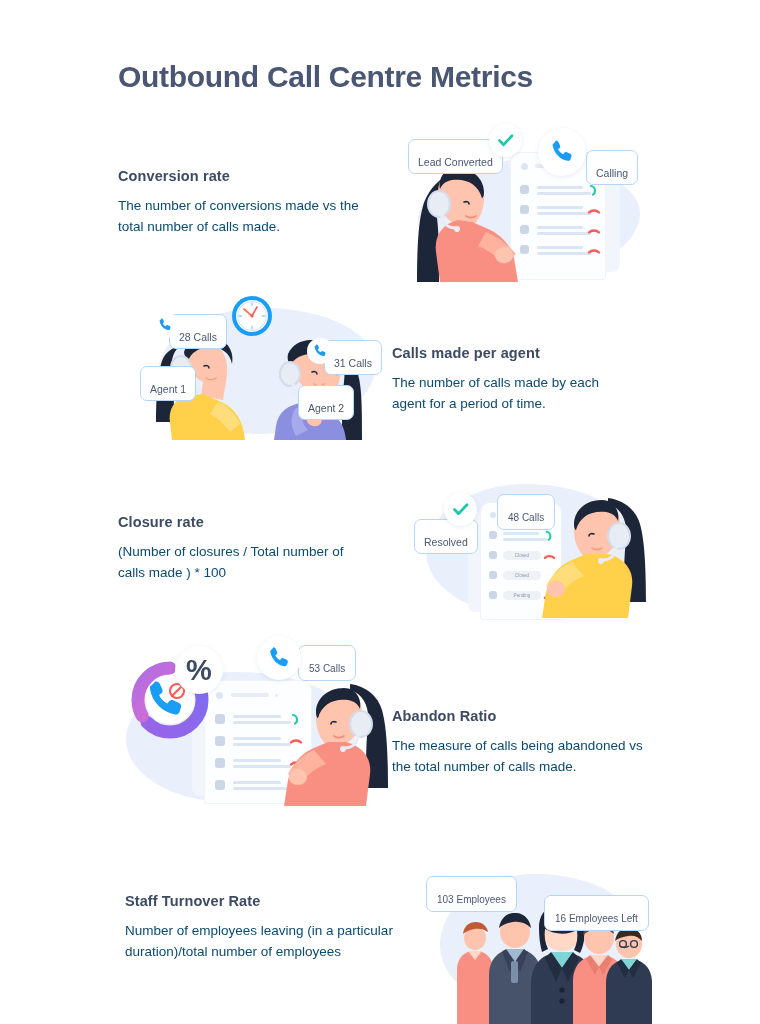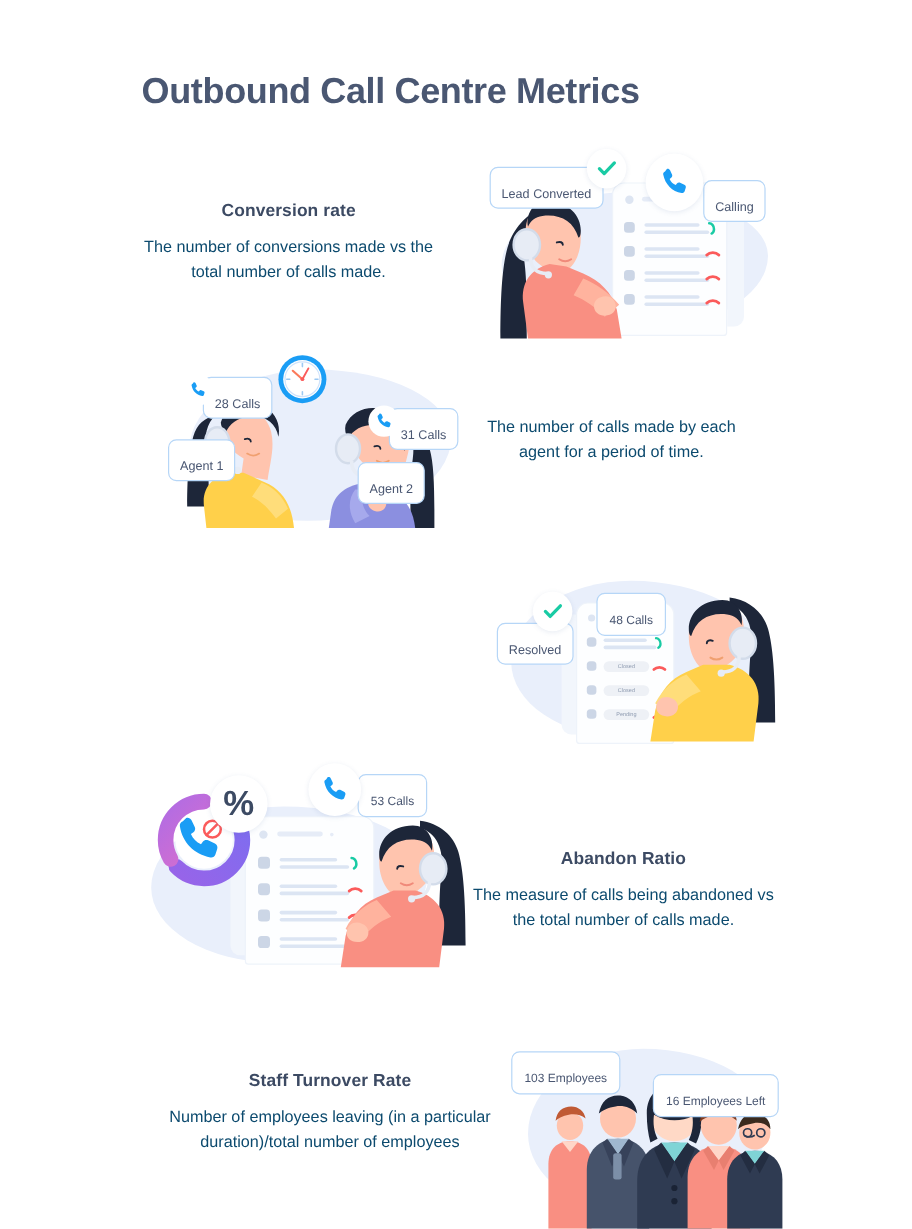--- a/index.html
+++ b/index.html
@@ -12,21 +12,21 @@
   .page { position:relative; width:760px; height:1024px; background:#fff; }
 
   
   .page-title{
     position:absolute; left:118px; top:60px;
     font-size:30px; font-weight:bold; color:#4a5772;
     letter-spacing:-0.3px;
   }
 
   
-  .metric-text{ position:absolute;text-align:center; }
+  .metric-text{ position:absolute; }
   .metric-heading{
     font-size:14.5px; font-weight:bold; color:#3c4a63;
     margin-bottom:11px; letter-spacing:0.1px;
   }
   .metric-desc{
     font-size:13.5px; color:#0c4a6e; line-height:21px;
     max-width:305px;
   }
 
   
@@ -218,23 +218,28 @@
       <svg width="16" height="16" viewBox="0 0 24 24">
         <path d="M6.6 2.4c.9-.3 1.9.1 2.3 1l1.4 3c.4.8.1 1.8-.6 2.3l-1.1.8c.8 2 2.4 3.6 4.4 4.4l.8-1.1c.5-.7 1.5-1 2.3-.6l3 1.4c.9.4 1.3 1.4 1 2.3l-.8 2.4c-.3.9-1.2 1.5-2.2 1.3C10.5 18.6 5.4 13.5 4 6.4c-.2-1 .4-1.9 1.3-2.2z" fill="#1a9df5"></path>
       </svg>
     </div>
     <div class="badge" style="left:206px; top:52px;">31 Calls</div>
 
     <div class="badge" style="left:180px; top:97px;">Agent 2</div>
   </div>
 
   <div class="metric-text" style="left:392px; top:345px;">
+    <div class="metric-heading">Calls made per agent</div>
     <div class="metric-desc" style="max-width:235px;">The number of calls made by each agent for a period of time.</div>
   </div>
 
+  <div class="metric-text" style="left:118px; top:514px;">
+    <div class="metric-heading">Closure rate</div>
+    <div class="metric-desc" style="max-width:240px;">(Number of closures / Total number of calls made ) * 100</div>
+  </div>
 
   <div class="illus" style="left:408px; top:468px; width:248px; height:152px;">
     <div class="blob" style="left:18px; top:16px; width:208px; height:130px;"></div>
 
     <div class="phone" style="left:72px; top:34px; width:82px; height:118px;">
       <div class="row-av" style="left:9px; top:9px; width:6px; height:6px; border-radius:50%; background:#dde5f2;"></div>
       <div class="phone-bar" style="left:21px; top:10px; width:28px; height:4px; background:#e6ecf7;"></div>
       <div class="phone-bar" style="left:54px; top:11px; width:2.5px; height:2.5px; border-radius:50%; background:#e6ecf7;"></div>
 
       <div class="row-av" style="left:8px; top:28px; width:8px; height:8px; border-radius:3px;"></div>

